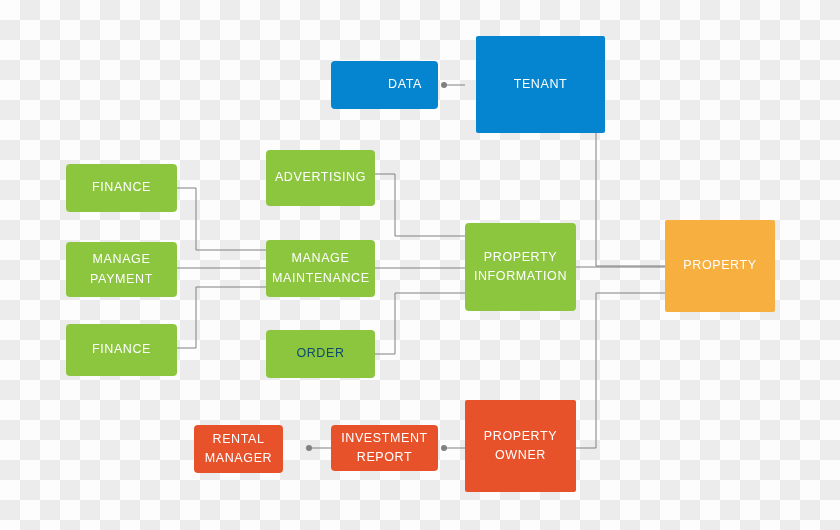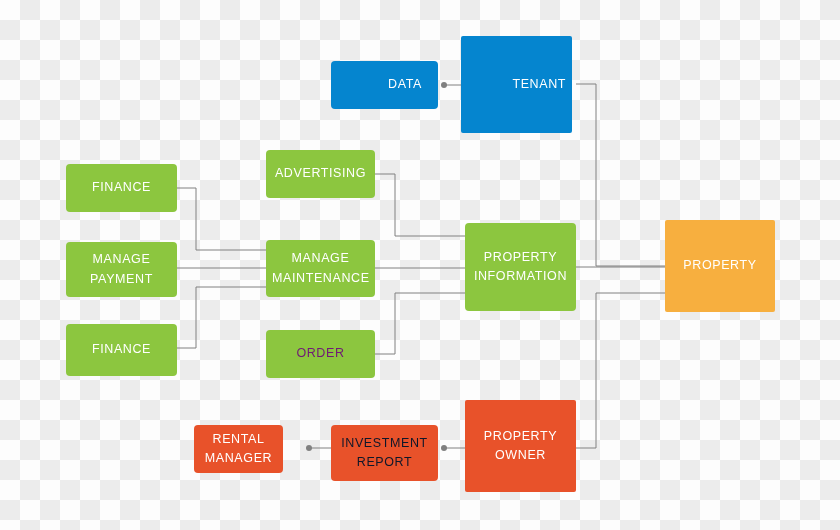--- a/index.html
+++ b/index.html
@@ -65,50 +65,50 @@
       <path d="M 576 448 L 596 448 L 596 293 L 665 293" fill="none" stroke="#808080" stroke-width="1"></path>
       <path d="M 465 448 L 444 448" fill="none" stroke="#808080" stroke-width="1"></path>
       <circle cx="444" cy="448" r="3" fill="#808080"></circle>
       <path d="M 331 448 L 309 448" fill="none" stroke="#808080" stroke-width="1"></path>
       <circle cx="309" cy="448" r="3" fill="#808080"></circle>
     </svg>
   <div id="nodes">
       <div class="node" style="left: 331px; top: 61px; width: 107px; height: 48px; background: rgb(5, 133, 207); color: rgb(255, 255, 255); padding-left: 47px;">
         <span class="label">DATA</span>
       </div>
-      <div class="node square" style="left: 461px; top: 36px; width: 111px; height: 97px; background: rgb(5, 133, 207); color: rgb(255, 255, 255); text-align: right;">
+      <div class="node square" style="left: 476px; top: 36px; width: 129px; height: 97px; background: rgb(5, 133, 207); color: rgb(255, 255, 255);">
         <span class="label">TENANT</span>
       </div>
       <div class="node" style="left: 66px; top: 164px; width: 111px; height: 48px; background: rgb(140, 198, 63); color: rgb(255, 255, 255);">
         <span class="label">FINANCE</span>
       </div>
-      <div class="node" style="left: 266px; top: 150px; width: 109px; height: 48px; background: rgb(140, 198, 63); color: rgb(255, 255, 255);">
+      <div class="node" style="left: 266px; top: 150px; width: 109px; height: 56px; background: rgb(140, 198, 63); color: rgb(255, 255, 255);">
         <span class="label">ADVERTISING</span>
       </div>
       <div class="node" style="left: 66px; top: 242px; width: 111px; height: 55px; background: rgb(140, 198, 63); color: rgb(255, 255, 255);">
         <span class="label">MANAGE<br>PAYMENT</span>
       </div>
       <div class="node" style="left: 266px; top: 240px; width: 109px; height: 57px; background: rgb(140, 198, 63); color: rgb(255, 255, 255);">
         <span class="label">MANAGE<br>MAINTENANCE</span>
       </div>
       <div class="node" style="left: 465px; top: 223px; width: 111px; height: 88px; background: rgb(140, 198, 63); color: rgb(255, 255, 255);">
         <span class="label">PROPERTY<br>INFORMATION</span>
       </div>
       <div class="node square" style="left: 665px; top: 220px; width: 110px; height: 92px; background: rgb(247, 175, 63); color: rgb(255, 255, 255);">
         <span class="label">PROPERTY</span>
       </div>
       <div class="node" style="left: 66px; top: 324px; width: 111px; height: 52px; background: rgb(140, 198, 63); color: rgb(255, 255, 255);">
         <span class="label">FINANCE</span>
       </div>
-      <div class="node" style="left: 266px; top: 330px; width: 109px; height: 48px; background: rgb(140, 198, 63); color: #701a75;">
+      <div class="node" style="left: 266px; top: 330px; width: 109px; height: 48px; background: rgb(140, 198, 63); color: #0c4a6e;">
         <span class="label">ORDER</span>
       </div>
       <div class="node" style="left: 194px; top: 425px; width: 89px; height: 48px; background: rgb(232, 82, 42); color: rgb(255, 255, 255);">
         <span class="label">RENTAL<br>MANAGER</span>
       </div>
-      <div class="node" style="left: 331px; top: 425px; width: 107px; height: 56px; background: rgb(232, 82, 42); color: #0f172a;">
+      <div class="node" style="left: 331px; top: 425px; width: 107px; height: 46px; background: rgb(232, 82, 42); color: #ffffff;">
         <span class="label">INVESTMENT<br>REPORT</span>
       </div>
       <div class="node square" style="left: 465px; top: 400px; width: 111px; height: 92px; background: rgb(232, 82, 42); color: rgb(255, 255, 255);">
         <span class="label">PROPERTY<br>OWNER</span>
       </div>
     </div>
 </div>
 
 </body></html>

